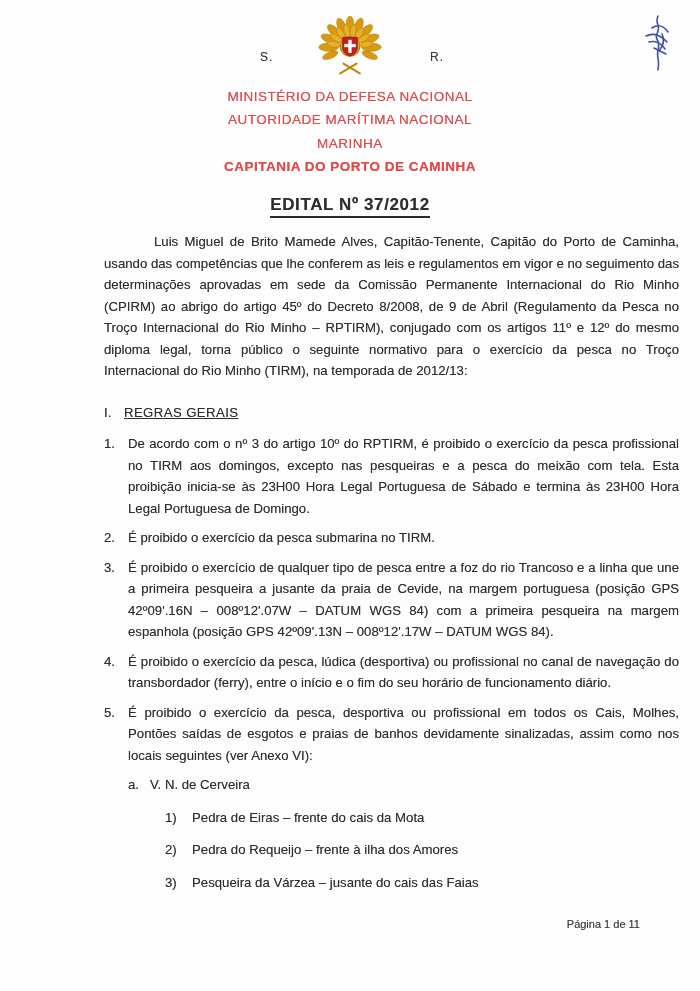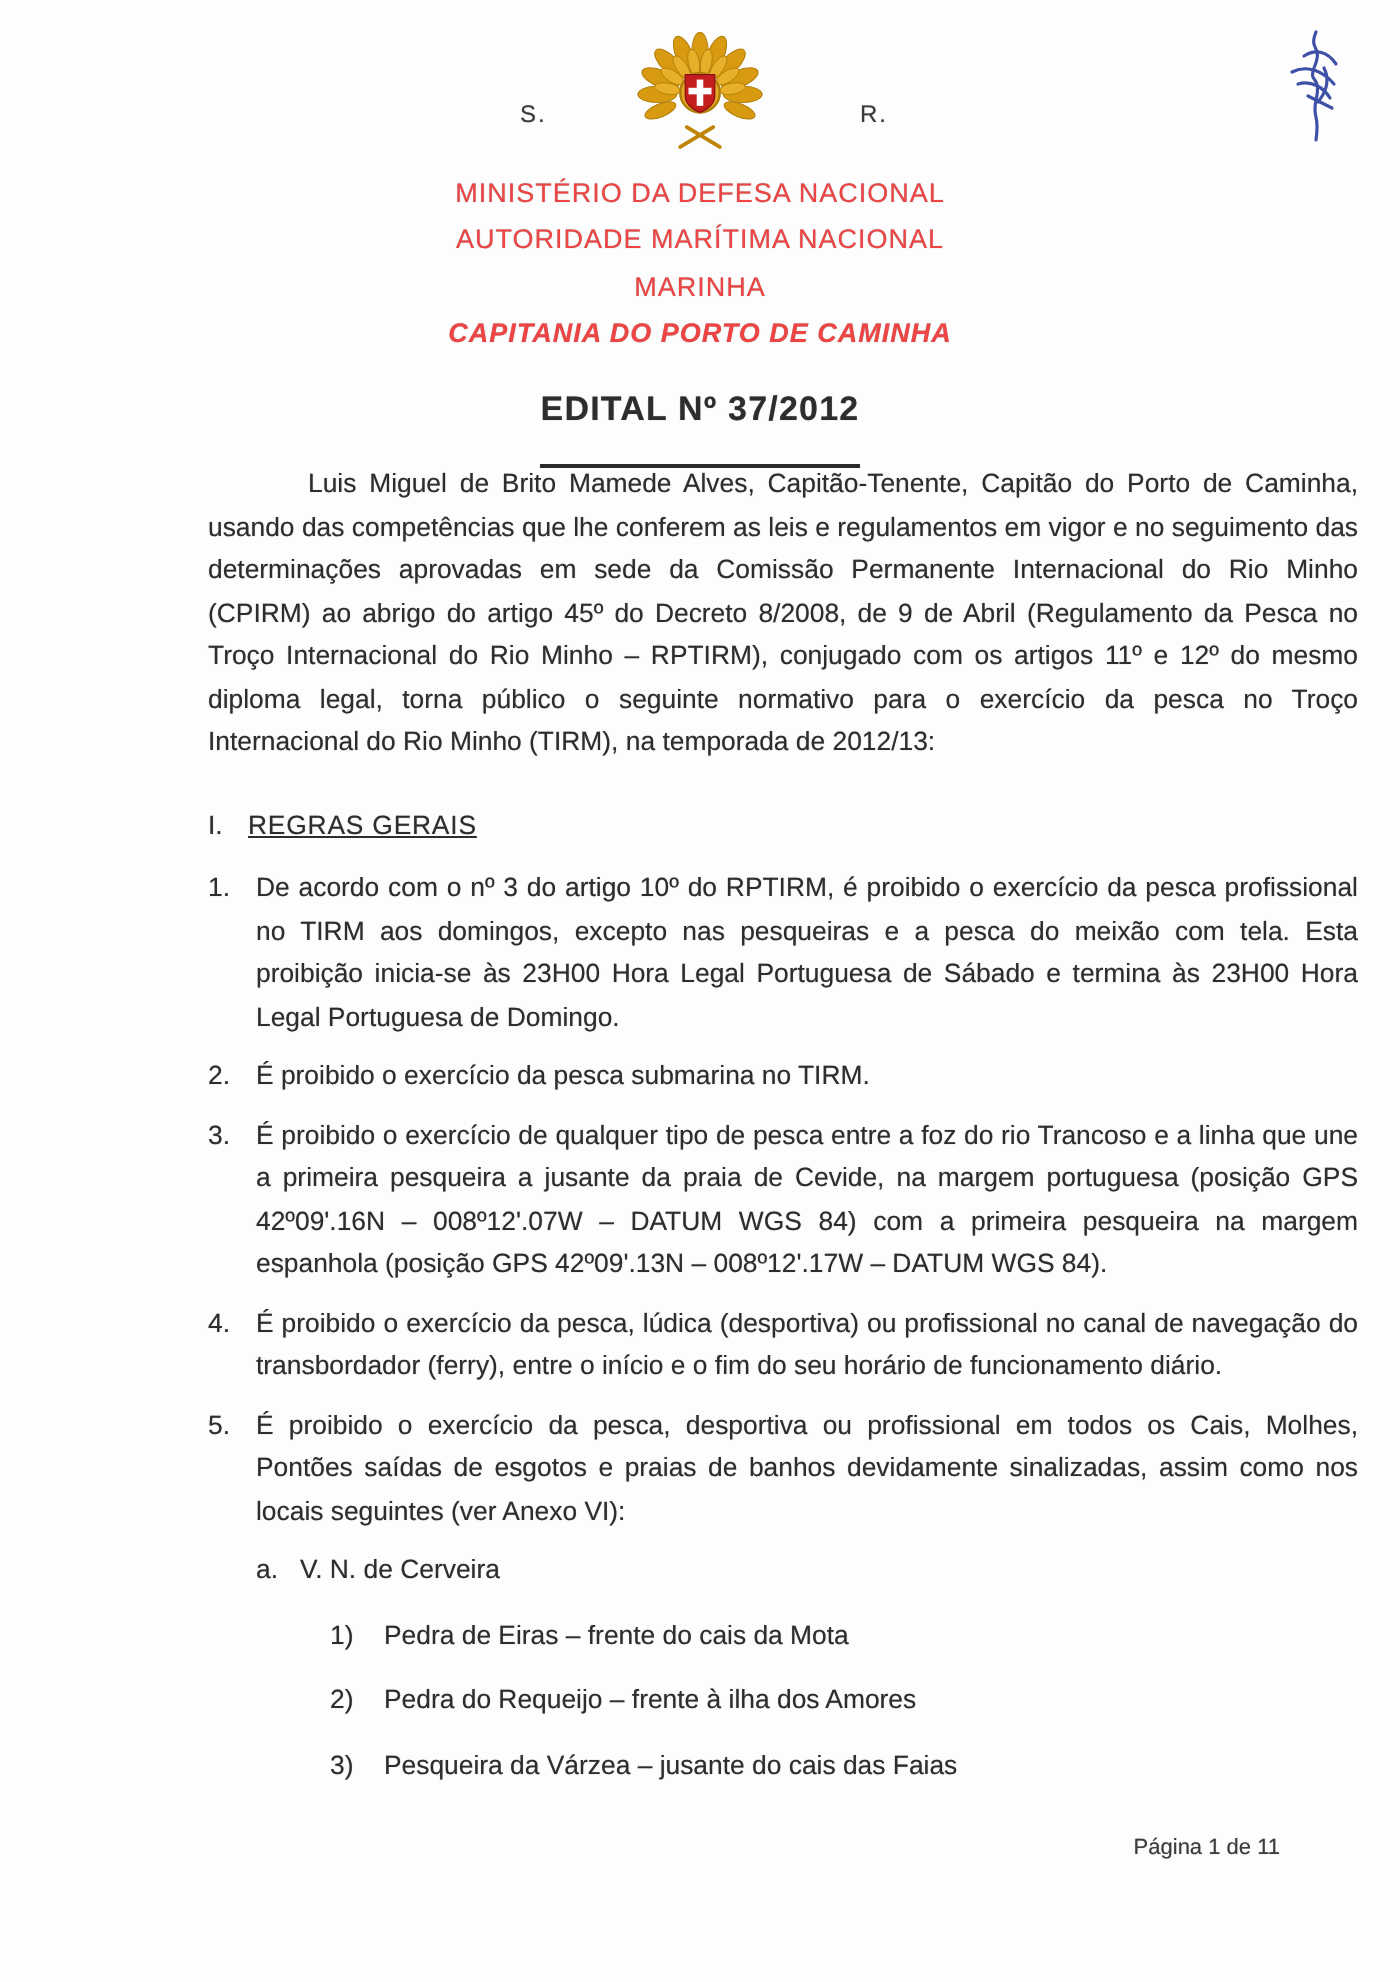--- a/index.html
+++ b/index.html
@@ -14,26 +14,26 @@
   }
 
   
   .header { position:absolute; top:16px; left:0; width:100%; text-align:center; }
   .crest-row { position:relative; width:200px; height:64px; margin:0 auto; }
   .crest-svg { position:absolute; left:50%; top:0; transform:translateX(-50%); }
   .sr { position:absolute; top:34px; font-size:12px; color:#3a3a3a; letter-spacing:1px; }
   .sr.s { left:10px; }
   .sr.r { right:6px; }
   .hline { font-size:13.5px; letter-spacing:0.5px; margin-top:8.5px; color:#ef4444; }
-  .hline.bold { font-weight:bold;font-style:italic; }
+  .hline.bold { font-weight:bold; }
   .edital-wrap { margin-top:21px; }
   .edital-title {
     display:inline-block;
     font-size:17px; font-weight:bold; letter-spacing:0.6px;
-    border-bottom:2px solid #2b2b2b; padding-bottom:17px;
+    border-bottom:2px solid #2b2b2b; padding-bottom:1px;
   }
 
   
   .content {
     position:absolute; left:64px; top:231px; width:575px;
     font-size:13.2px; line-height:21.5px; text-align:justify;margin-left:40px;
   }
   .intro { margin:0 0 20px 0; text-indent:50px; }
 
   .sec-head { margin:0 0 10px 0; }

